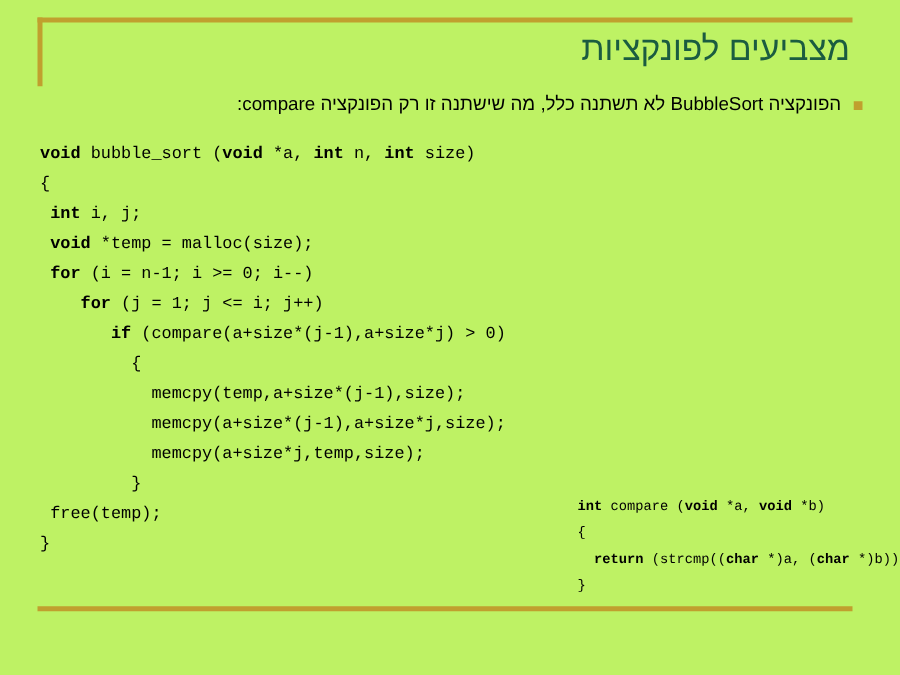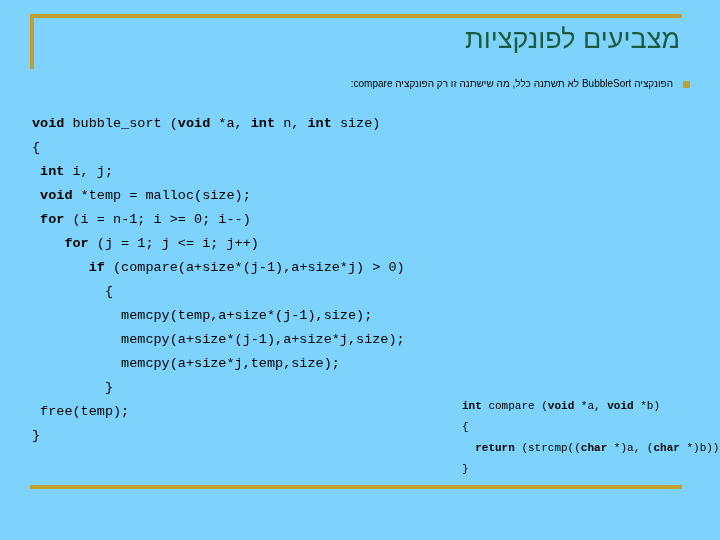--- a/index.html
+++ b/index.html
@@ -4,21 +4,21 @@
 <style>
   html, body {
     margin: 0;
     padding: 0;
     background: #ffffff;
   }
   #slide {
     position: relative;
     width: 720px;
     height: 540px;
-    background: #7dd3fc;
+    background: #bef264;
     overflow: hidden;
     font-family: "Liberation Sans", sans-serif;
   }
 
   
   #rule-top {
     position: absolute;
     left: 30px;
     top: 14px;
     width: 652px;
@@ -73,21 +73,21 @@
   .bullet-marker {
     width: 7px;
     height: 7px;
     background: #c0a02e;
     margin-top: 7px;
     margin-left: 10px;
     flex: 0 0 auto;
   }
   .bullet-text {
     color: #000000;
-    font-size: 10px;
+    font-size: 15px;
     line-height: 20px;
     direction: rtl;
     text-align: right;
     white-space: nowrap;
     font-family: "Liberation Sans", sans-serif;
   }
 
   
   #code-main {
     position: absolute;

